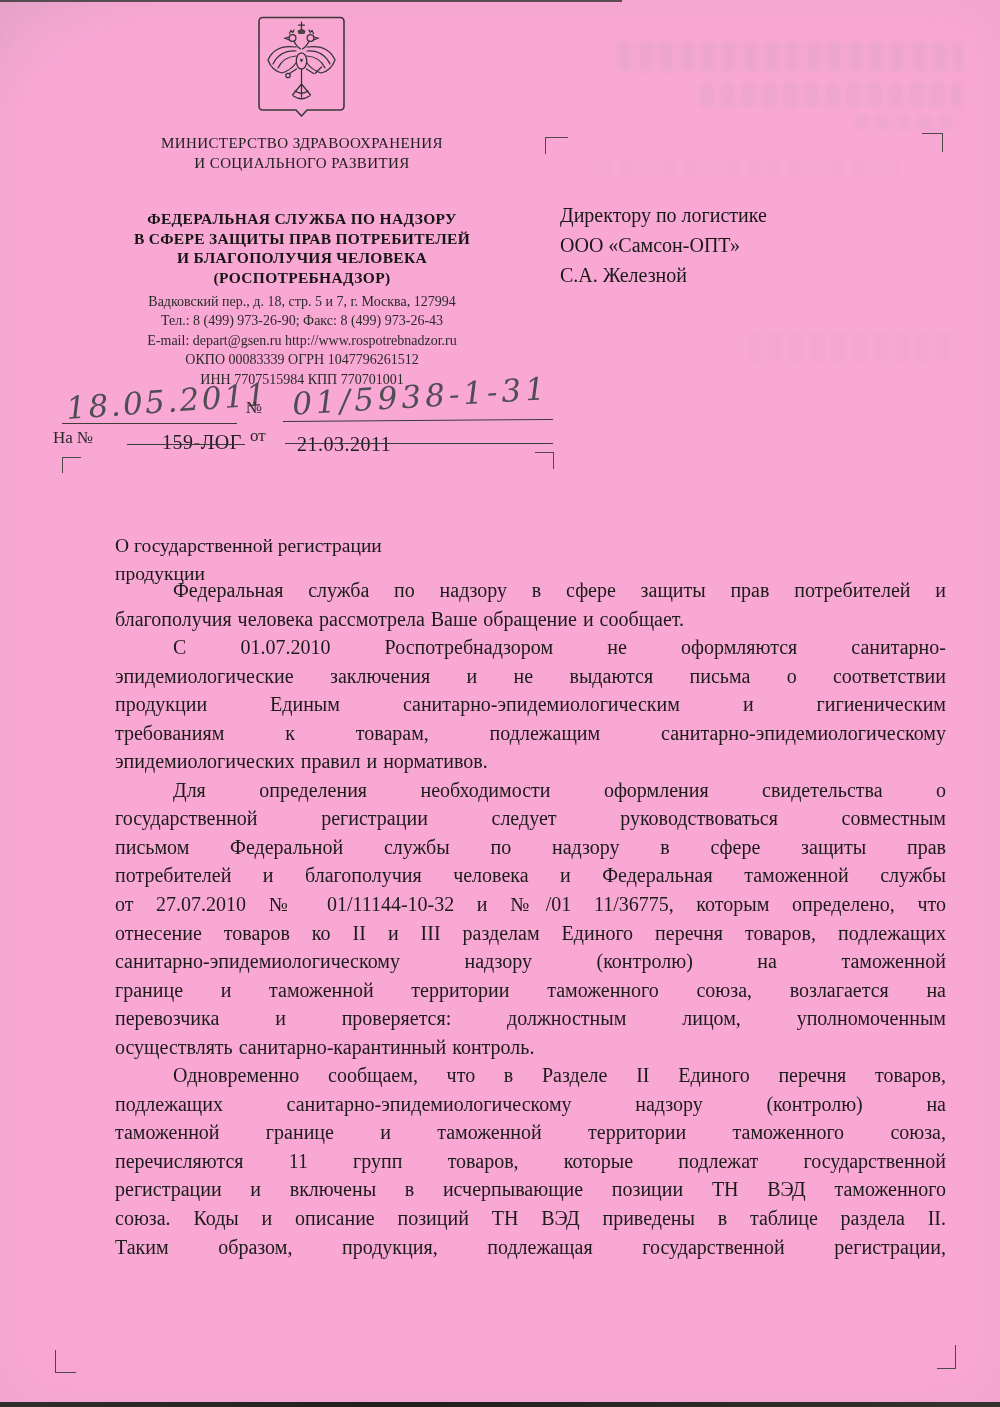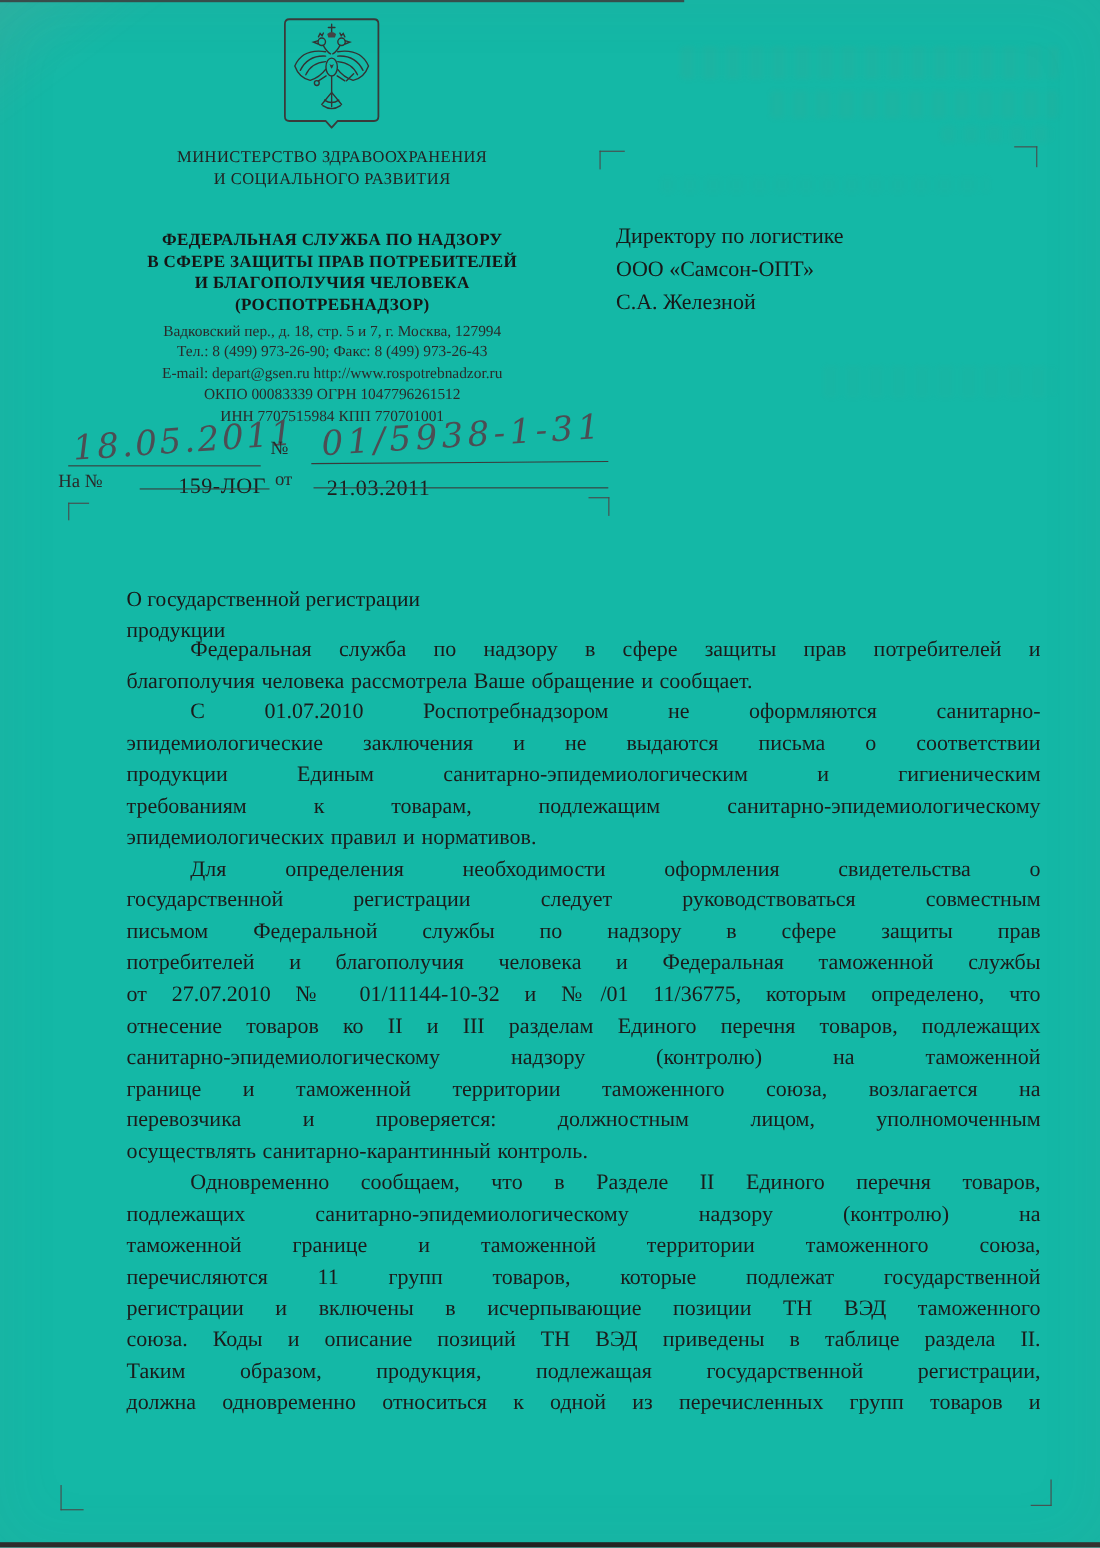--- a/index.html
+++ b/index.html
@@ -4,21 +4,21 @@
 <style>
   html,body{margin:0;padding:0;}
   body{
     font-family:"Liberation Serif", serif;
     background:#e8e8e6;
   }
   #page{
     position:relative;
     width:1000px;height:1407px;
     margin:0 auto;
-    background:#14b8a6;
+    background:#f9a8d4;
     overflow:hidden;
     color:#1c1c1c;
     box-shadow:inset 0 0 60px rgba(120,120,115,0.08);
   }
   
   .edge-top{position:absolute;left:0;top:0;width:622px;height:2px;background:#3c3c3c;opacity:.85;}
   .edge-bottom{position:absolute;left:0;top:1402px;width:1000px;height:5px;background:linear-gradient(90deg,#2e2e2c,#1f1f1e 40%,#33332f);}
   .smudge-tl{position:absolute;left:-80px;top:-90px;width:300px;height:210px;
     background:linear-gradient(135deg,rgba(150,150,145,0.35),rgba(150,150,145,0) 60%);
     transform:rotate(8deg);filter:blur(6px);}
@@ -180,16 +180,15 @@
       <div class="bline" data-name="body-line">границе и таможенной территории таможенного союза, возлагается на</div>
       <div class="bline" data-name="body-line">перевозчика и проверяется: должностным лицом, уполномоченным</div>
       <div class="bline end" data-name="body-line">осуществлять санитарно-карантинный контроль.</div>
       <div class="bline indent" data-name="body-line">Одновременно сообщаем, что в Разделе II Единого перечня товаров,</div>
       <div class="bline" data-name="body-line">подлежащих санитарно-эпидемиологическому надзору (контролю) на</div>
       <div class="bline" data-name="body-line">таможенной границе и таможенной территории таможенного союза,</div>
       <div class="bline" data-name="body-line">перечисляются 11 групп товаров, которые подлежат государственной</div>
       <div class="bline" data-name="body-line">регистрации и включены в исчерпывающие позиции ТН ВЭД таможенного</div>
       <div class="bline" data-name="body-line">союза. Коды и описание позиций ТН ВЭД приведены в таблице раздела II.</div>
       <div class="bline" data-name="body-line">Таким образом, продукция, подлежащая государственной регистрации,</div>
-      <div class="bline" data-name="body-line">должна одновременно относиться к одной из перечисленных групп товаров и</div>
     </div>
 
 </div>
 
 </body></html>

